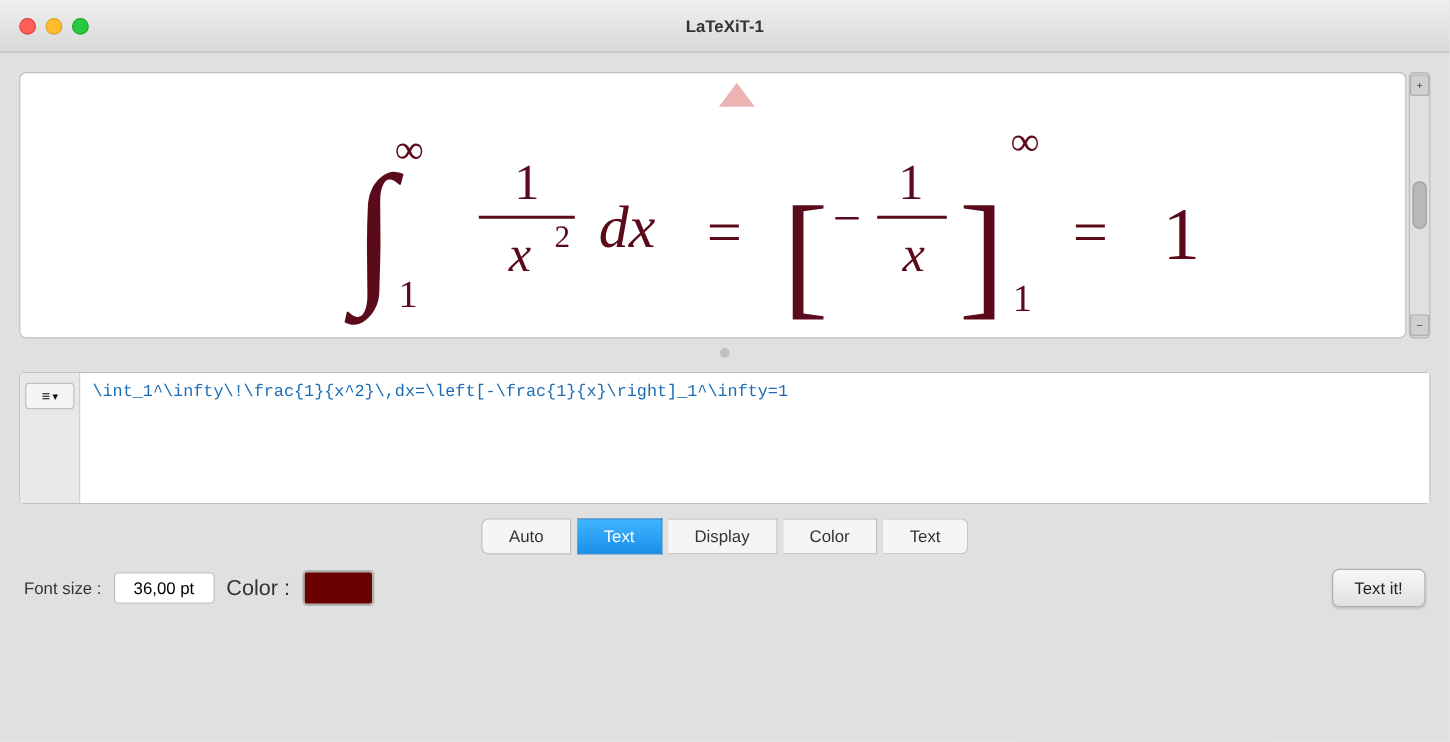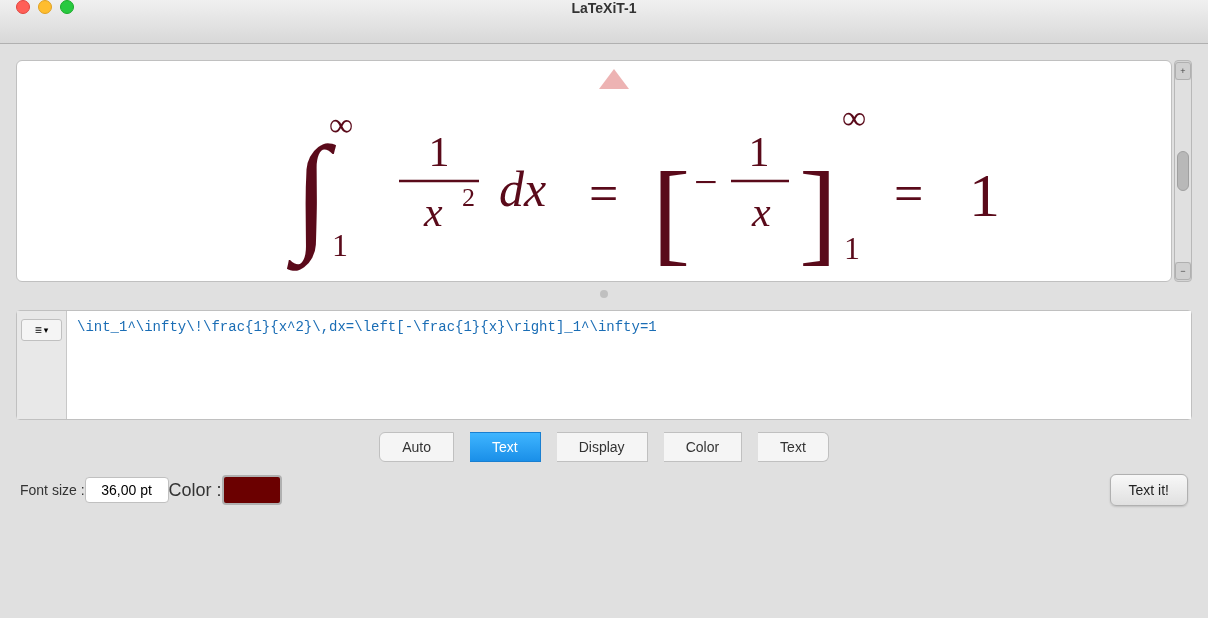--- a/index.html
+++ b/index.html
@@ -12,21 +12,21 @@
       overflow: hidden;
       display: flex;
       flex-direction: column;
     }
 
     
     .titlebar {
       background: linear-gradient(to bottom, #f0f0f0, #d8d8d8);
       height: 44px;
       display: flex;
-      align-items: flex-start;
+      align-items: center;
       justify-content: center;
       position: relative;
       border-bottom: 1px solid #b0b0b0;
       flex-shrink: 0;
     }
 
     .titlebar-title {
       font-size: 14px;
       font-weight: 600;
       color: #333;
@@ -140,21 +140,21 @@
       width: 8px;
       height: 8px;
       background: #c0c0c0;
       border-radius: 50%;
     }
 
     
     .mode-buttons {
       display: flex;
       justify-content: center;
-      gap: 16px;
+      gap: 5px;
       align-items: center;
     }
 
     .mode-btn {
       padding: 6px 22px;
       border: 1px solid #c0c0c0;
       background: #f5f5f5;
       font-size: 14px;
       cursor: pointer;
       color: #333;
@@ -175,20 +175,21 @@
     }
 
     .mode-btn:not(:first-child) {
       border-left: none;
     }
 
     
     .bottom-bar {
       display: flex;
       align-items: center;
+      gap: 10px;
       padding: 0 4px;
     }
 
     .font-size-label {
       font-size: 14px;
       color: #333;
     }
 
     .font-size-input {
       width: 84px;

